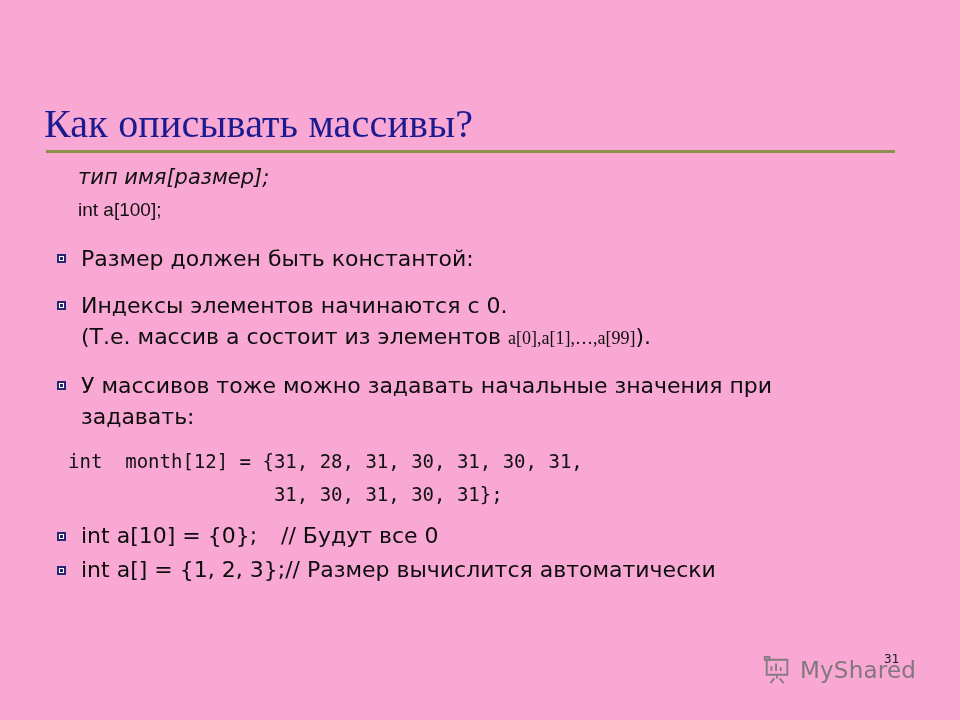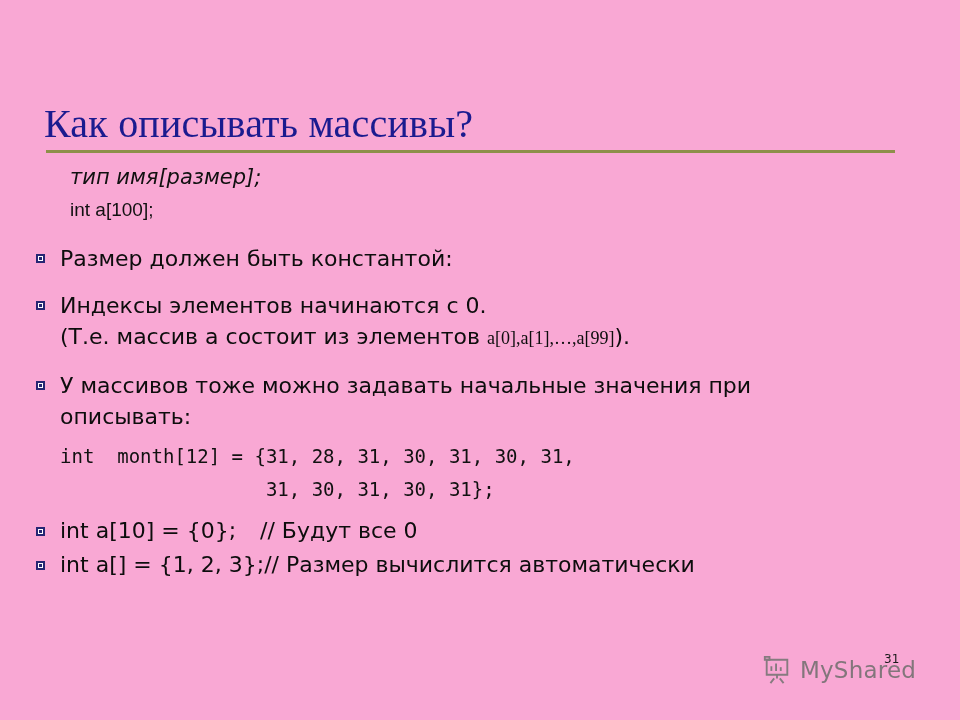--- a/index.html
+++ b/index.html
@@ -42,21 +42,21 @@
     left: 46px;
     top: 150px;
     width: 849px;
     height: 3px;
     background: #8e8f4a;
   }
 
   
   .body-area {
     position: absolute;
-    left: 0;
+    left: 8px;
     top: 162px;
     width: 888px;
   }
 
   .code-intro {
     margin-left: 70px;
     color: #111111;
   }
   .code-intro .sig {
     display: block;
@@ -70,21 +70,21 @@
     display: block;
     font-family: Liberation Sans, sans-serif;
     font-size: 19px;
     line-height: 31px;
     color: #111111;
     margin-top: 2px;
   }
 
   
   .bullets {
-    margin: 0;
+    margin: 13px;
     padding: 0;
     list-style: none;
     margin-top: 18px;
   }
   .bullet {
     position: relative;
     padding-left: 60px;
     margin-bottom: 16px;
     font-size: 22px;
     line-height: 31px;
@@ -200,21 +200,21 @@
 
       <li class="bullet">
         <span class="marker"></span>
         <span>Индексы элементов начинаются с 0.</span><br>
         <span>(Т.е. массив a состоит из элементов </span><span class="mono">a[0],a[1],…,a[99]</span><span>).</span>
       </li>
 
       <li class="bullet tight">
         <span class="marker"></span>
         <span>У массивов тоже можно задавать начальные значения при</span><br>
-        <span>описывать:</span>
+        <span>задавать:</span>
       </li>
     </ul>
 
     <div class="code-block"><span>int  month[12] = {31, 28, 31, 30, 31, 30, 31,</span>
 <span>                  31, 30, 31, 30, 31};</span></div>
 
     <ul class="bullets" style="margin-top:0;">
       <li class="bullet code-line">
         <span class="marker"></span>
         <span class="seg-code">int a[10] = {0};</span><span class="seg-comment">// Будут все 0</span>

